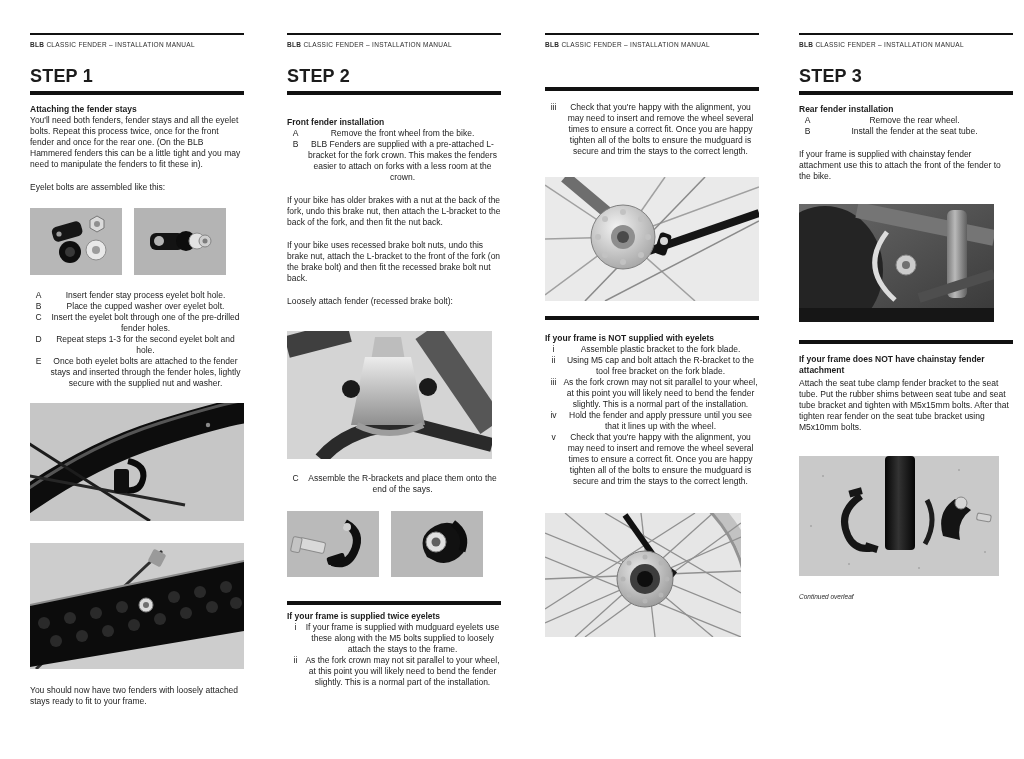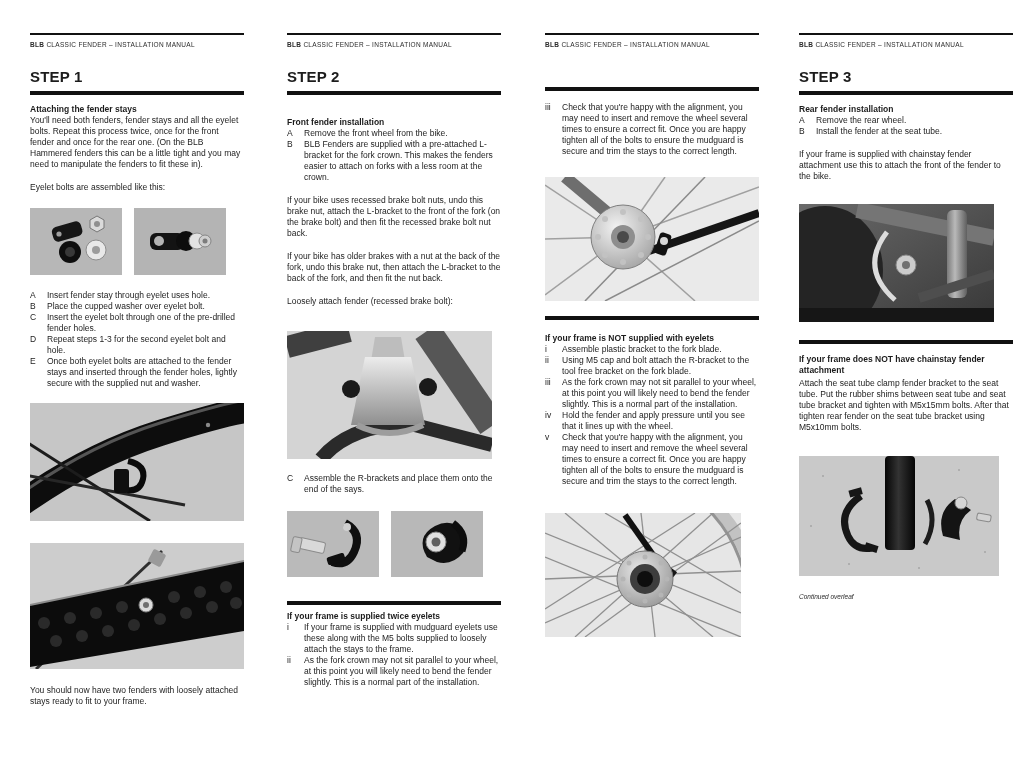--- a/index.html
+++ b/index.html
@@ -7,25 +7,25 @@
   body { font-family:"Liberation Sans", sans-serif; color:#1c1c1c; }
   .page { position:relative; width:1024px; height:759px; background:#ffffff; overflow:hidden; }
   .col { position:absolute; top:33px; width:214px; }
   .col-1 { left:30px; }
   .col-2 { left:287px; }
   .col-3 { left:545px; }
   .col-4 { left:799px; }
   .toprule { height:2px; background:#111; }
   .runhead { margin-top:6px; font-size:6.5px; letter-spacing:0.3px; color:#2a2a2a; white-space:nowrap; }
   .runhead .b { font-weight:bold; }
-  h1.step { margin-top:21px; font-size:15px; line-height:15px; font-weight:bold; letter-spacing:0.2px; }
+  h1.step { margin-top:21px; font-size:18px; line-height:15px; font-weight:bold; letter-spacing:0.2px; }
   .rule-thick { height:4px; background:#111; margin-top:7px; }
   .h3 { font-size:8.5px; line-height:11px; font-weight:bold; }
   .p, .li { font-size:8.5px; line-height:11px; }
-  .li { display:flex; }
+  .li { display:flex;text-align:center; }
   .li .lbl { flex:none; width:17px; }
   .li .txt { flex:1; }
   .photo { background:#bdbdbd; font-size:0; line-height:0; }
   .photo svg { display:block; }
   .pair { display:flex; gap:12px; }
   .note { font-size:6.5px; font-style:italic; color:#2a2a2a; }
 </style>
 </head>
 <body>
 
@@ -68,21 +68,21 @@
           <circle cx="63" cy="33" r="8" fill="#e3e3e3" stroke="#909090"></circle>
           <circle cx="71" cy="33" r="6" fill="#cfcfcf" stroke="#858585"></circle>
           <circle cx="71" cy="33" r="2.5" fill="#7c7c7c"></circle>
         </svg>
       </div>
     </div>
 
     <div style="margin-top:15px">
       <div class="li">
         <span class="lbl">A</span>
-        <span class="txt">Insert fender stay through eyelet uses hole.</span>
+        <span class="txt">Insert fender stay process eyelet bolt hole.</span>
       </div>
       <div class="li">
         <span class="lbl">B</span>
         <span class="txt">Place the cupped washer over eyelet bolt.</span>
       </div>
       <div class="li">
         <span class="lbl">C</span>
         <span class="txt">Insert the eyelet bolt through one of the pre-drilled fender holes.</span>
       </div>
       <div class="li">
@@ -154,22 +154,22 @@
       <div class="li">
         <span class="lbl">A</span>
         <span class="txt">Remove the front wheel from the bike.</span>
       </div>
       <div class="li">
         <span class="lbl">B</span>
         <span class="txt">BLB Fenders are supplied with a pre-attached L-bracket for the fork crown. This makes the fenders easier to attach on forks with a less room at the crown.</span>
       </div>
     </div>
 
+    <div class="p" style="margin-top:12px">If your bike has older brakes with a nut at the back of the fork, undo this brake nut, then attach the L-bracket to the back of the fork, and then fit the nut back.</div>
     <div class="p" style="margin-top:12px">If your bike uses recessed brake bolt nuts, undo this brake nut, attach the L-bracket to the front of the fork (on the brake bolt) and then fit the recessed brake bolt nut back.</div>
-    <div class="p" style="margin-top:12px">If your bike has older brakes with a nut at the back of the fork, undo this brake nut, then attach the L-bracket to the back of the fork, and then fit the nut back.</div>
     <div class="p" style="margin-top:12px">Loosely attach fender (recessed brake bolt):</div>
 
     <div class="photo" style="margin-top:24px; width:205px">
       <svg width="205" height="128" viewBox="0 0 205 128">
         <defs>
           <linearGradient id="crownGrad" x1="0" y1="0" x2="0" y2="1">
             <stop offset="0" stop-color="#ececec"></stop>
               <stop offset="1" stop-color="#8f8f8f"></stop>
           </linearGradient>
         </defs>

